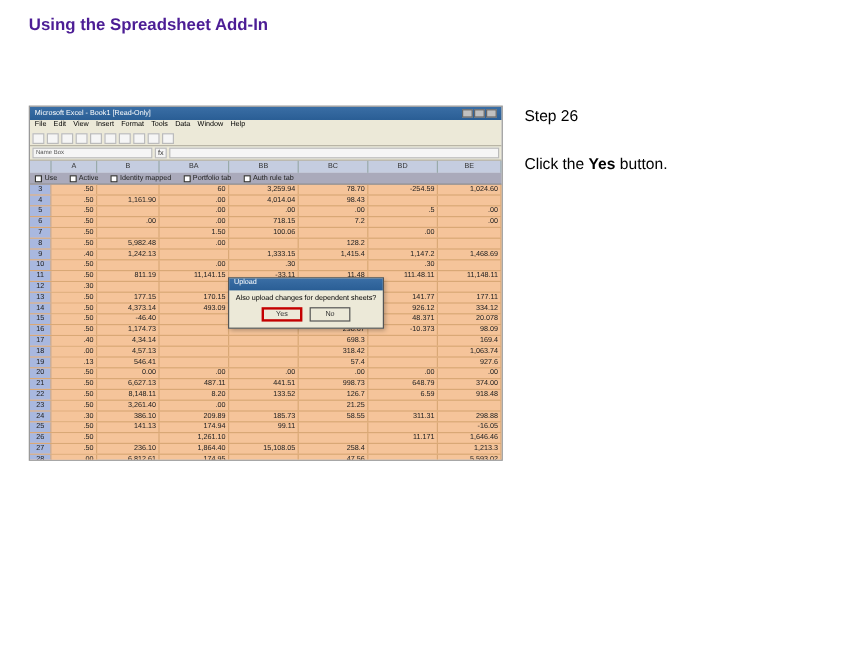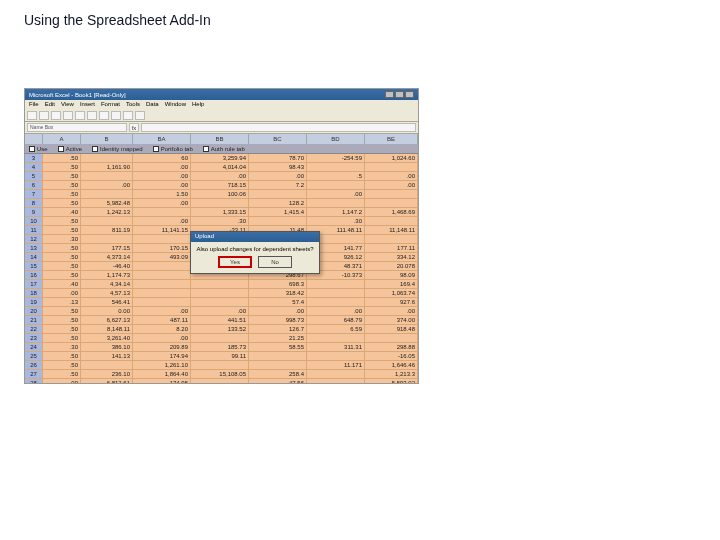--- a/index.html
+++ b/index.html
@@ -35,22 +35,23 @@
   .upk {
     font-size: 7px;
     letter-spacing: 0.4px;
     color: #222;
     border-top: 1px solid #444;
     padding-top: 2px;
     margin-top: 2px;
   }
   .doc-title {
     font-size: 14px;
-    color: #0f172a;
+    color: #4c1d95;
     padding-top: 2px;
+    font-weight: bold;
   }
   .content-row {
     position: absolute;
     top: 88px;
     left: 24px;
     right: 24px;
     display: flex;
     gap: 18px;
   }
   .shot {
@@ -519,13 +520,19 @@
     <div class="dialog">
       <div class="dlgtitle">Upload</div>
       <div class="dlgbody">Also upload changes for dependent sheets?</div>
       <div class="dlgbtns">
         <div class="dlgbtn yes">Yes</div>
         <div class="dlgbtn">No</div>
       </div>
     </div>
   </div>
 
+  <div class="instr">
+    <div class="step">Step 26</div>
+    <div>
+      <span>Click the </span><b>Yes</b><span> button.</span>
+    </div>
+  </div>
 </div>
 
 </body></html>

